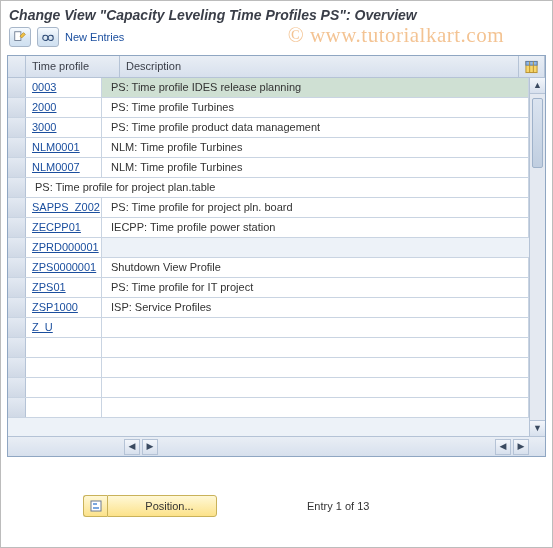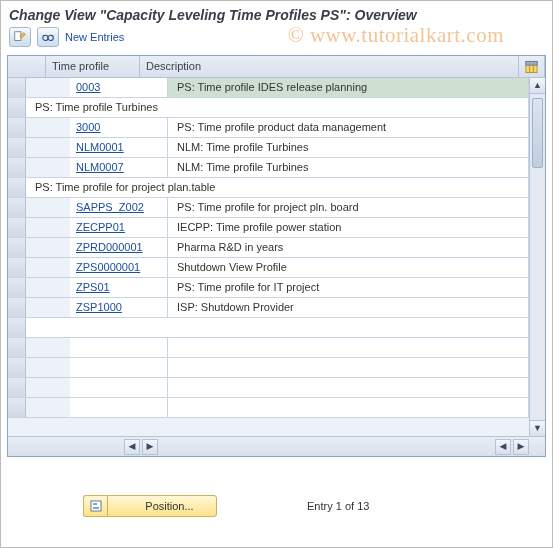--- a/index.html
+++ b/index.html
@@ -60,21 +60,20 @@
     height: 402px;
     position: relative;
     display: flex;
     flex-direction: column;
   }
   .grid-head {
     display: flex;
     height: 22px;
     background: linear-gradient(#e9eef5,#d7e0ed);
     border-bottom: 1px solid #b5c3d6;
-    padding-left: 20px;
   }
   .hcell {
     border-right: 1px solid #b5c3d6;
     padding: 4px 6px;
     font-size: 11px;
     color: #3a3e48;
     overflow: hidden;
     white-space: nowrap;
   }
   .col-sel { width: 18px; padding:0; }
@@ -107,21 +106,21 @@
     border-right: 1px solid #b5c3d6;
     cursor: pointer;
   }
   .row .rcell {
     border-right: 1px solid #c9d4e2;
     padding: 3px 6px 0 6px;
     background: #fff;
     white-space: nowrap;
     overflow: hidden;
   }
-  .row .rcell.tp { width: 98px; color:#1a4e9e; text-decoration: underline; cursor:pointer;margin-left:44px; }
+  .row .rcell.tp { width: 76px; color:#1a4e9e; text-decoration: underline; cursor:pointer; }
   .row .rcell.desc { flex:1; color:#333;padding-left:9px; }
   .row.selected .rcell.desc { background: #cfe0d3; }
   .blank-row .rcell { background:#fff; }
   .blank-row .rcell.tp { color:transparent; text-decoration:none; }
   .vscroll {
     width: 16px;
     background: #e4e9f1;
     border-left: 1px solid #b5c3d6;
     position: relative;
   }
@@ -231,20 +230,21 @@
 
     <div class="grid-body">
       <div class="rows-area" id="rows-area">
           <div class="row selected">
             <div class="rsel"></div>
             <div class="rcell tp">0003</div>
             <div class="rcell desc">PS: Time profile IDES release planning</div>
           </div>
           <div class="row">
             <div class="rsel"></div>
+            <div class="rcell tp">2000</div>
             <div class="rcell desc">PS: Time profile Turbines</div>
           </div>
           <div class="row">
             <div class="rsel"></div>
             <div class="rcell tp">3000</div>
             <div class="rcell desc">PS: Time profile product data management</div>
           </div>
           <div class="row">
             <div class="rsel"></div>
             <div class="rcell tp">NLM0001</div>
@@ -265,39 +265,39 @@
             <div class="rcell desc">PS: Time profile for project pln. board</div>
           </div>
           <div class="row">
             <div class="rsel"></div>
             <div class="rcell tp">ZECPP01</div>
             <div class="rcell desc">IECPP: Time profile power station</div>
           </div>
           <div class="row">
             <div class="rsel"></div>
             <div class="rcell tp">ZPRD000001</div>
-            <div class="rcell desc">Pharma R&amp;D in years</div>
           </div>
           <div class="row">
             <div class="rsel"></div>
             <div class="rcell tp">ZPS0000001</div>
             <div class="rcell desc">Shutdown View Profile</div>
           </div>
           <div class="row">
             <div class="rsel"></div>
             <div class="rcell tp">ZPS01</div>
             <div class="rcell desc">PS: Time profile for IT project</div>
           </div>
           <div class="row">
             <div class="rsel"></div>
             <div class="rcell tp">ZSP1000</div>
-            <div class="rcell desc">ISP: Shutdown Provider</div>
-          </div>
-          <div class="row">
-            <div class="rsel"></div>
+            <div class="rcell desc">ISP: Service Profiles</div>
+          </div>
+          <div class="row">
+            <div class="rsel"></div>
+            <div class="rcell tp">Z_U</div>
             <div class="rcell desc"></div>
           </div>
           <div class="row blank-row">
             <div class="rsel"></div>
             <div class="rcell tp">.</div>
             <div class="rcell desc"></div>
           </div>
           <div class="row blank-row">
             <div class="rsel"></div>
             <div class="rcell tp">.</div>

